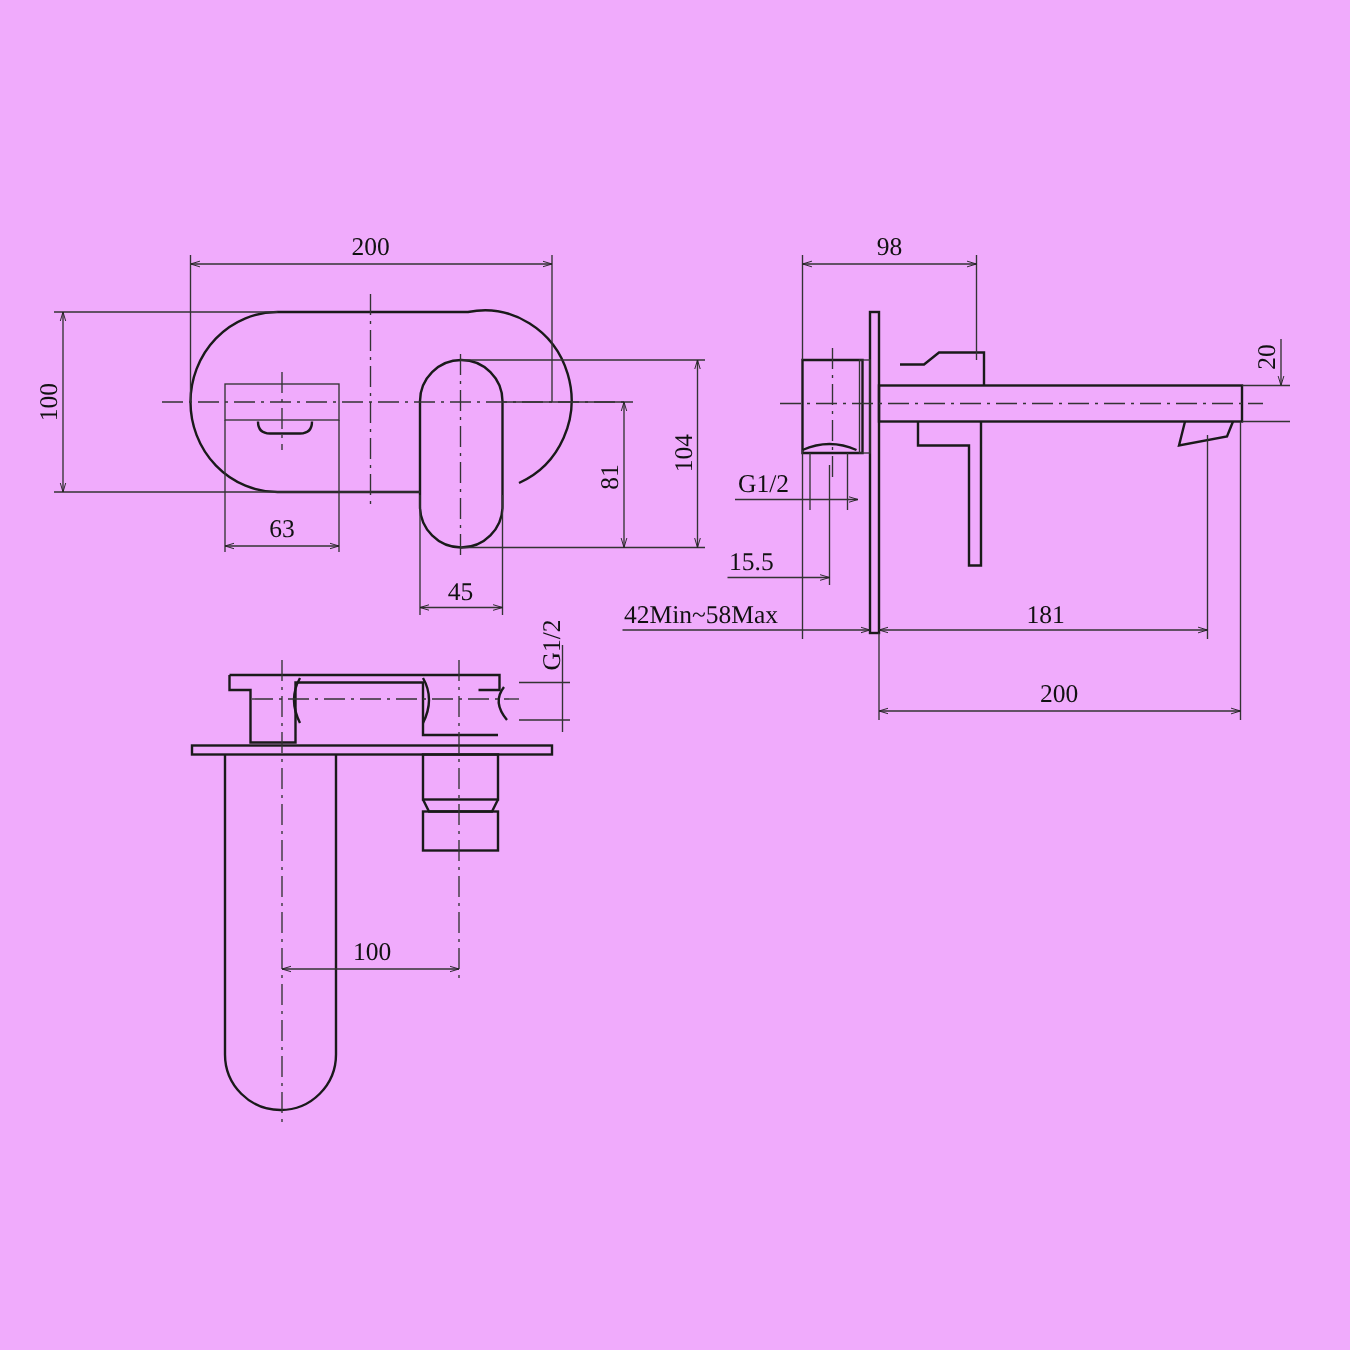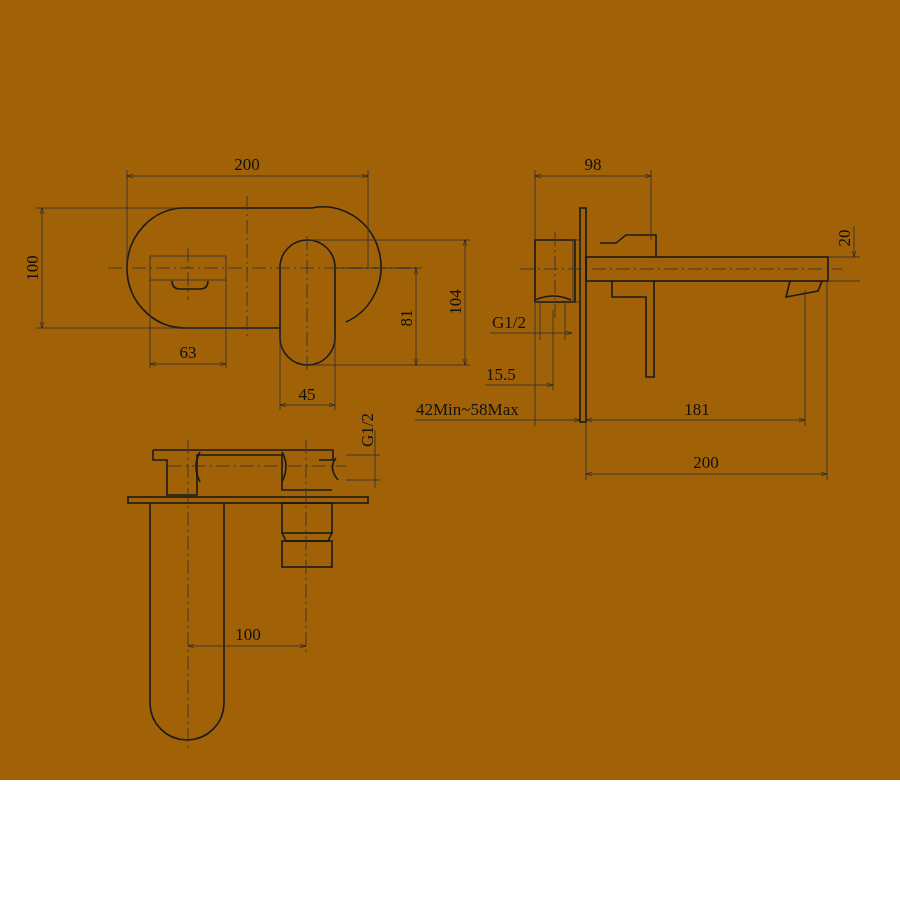--- a/index.html
+++ b/index.html
@@ -1,16 +1,16 @@
 <!DOCTYPE html>
 <html><head>
 <meta charset="utf-8">
 <style>
   html, body { margin: 0; padding: 0; background: #ffffff; }
-  #canvas { position: relative; width: 900px; height: 780px; background: #a16207; }
+  #canvas { position: relative; width: 900px; height: 900px; background: #f0abfc; }
   svg { position: absolute; left: 0; top: 0; }
   .obj { fill: none; stroke: #1a1a1a; stroke-width: 1.6; }
   .thin { fill: none; stroke: #333; stroke-width: 0.9; }
   .center { fill: none; stroke: #333; stroke-width: 0.9; stroke-dasharray: 14 4 2 4; }
   .dim-text { font-family: "Liberation Serif", serif; font-size: 17px; fill: #111; }
 </style>
 </head>
 <body>
 
 <div id="canvas">

